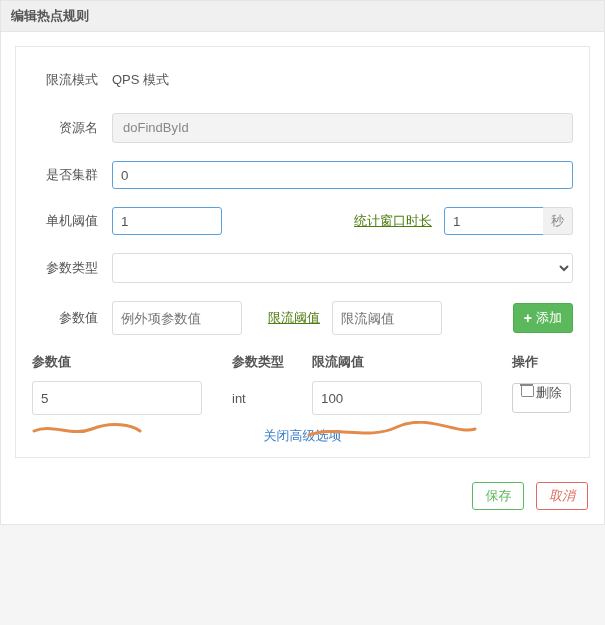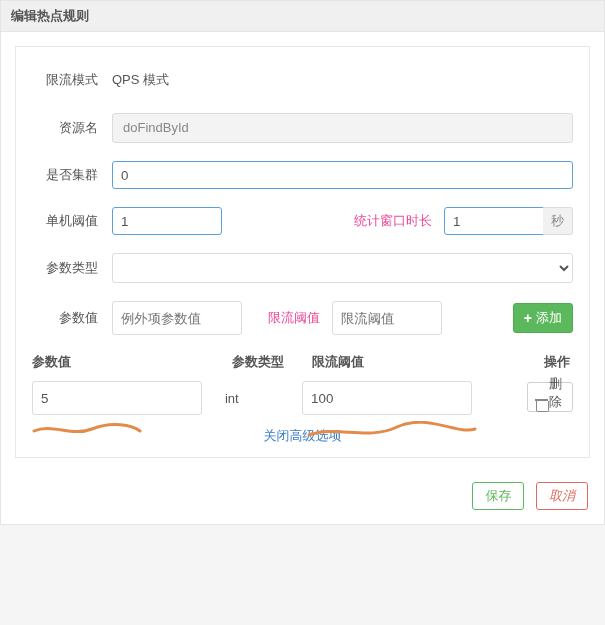--- a/index.html
+++ b/index.html
@@ -37,21 +37,22 @@
   .form-label {
     width: 80px;
     text-align: right;
     padding-right: 14px;
     color: #555;
     flex-shrink: 0;
   }
   .form-label-mid {
     padding: 0 12px 0 18px;
     text-align: right;
-    color: #ec4899;
+    color: #4d7c0f;
+    text-decoration: underline;
   }
   .readonly-field {
     flex: 1;
     background: #f3f3f3;
     border: 1px solid #dcdcdc;
     border-radius: 3px;
     padding: 6px 10px;
     height: 30px;
     color: #888;
   }
@@ -126,30 +127,30 @@
   }
   .add-btn .plus { font-weight: bold; margin-right: 4px; font-size: 14px; }
   .table-head, .table-row {
     display: flex;
     align-items: center;
     margin-bottom: 10px;
   }
   .col-val   { width: 200px; }
   .col-type  { width: 80px; }
   .col-limit { width: 200px; }
-  .col-ops   { flex: 1; text-align: left; margin-left: 32px; }
+  .col-ops   { flex: 1; text-align: left; }
   .table-head { color:#555; font-weight:bold; }
   .del-btn {
     border: 1px solid #d0d0d0;
     border-radius: 3px;
     background: #fff;
     height: 30px;
     padding: 0 8px;
     display: inline-flex;
-    align-items: flex-end;
+    align-items: flex-start;
     cursor: pointer;
     color: #555;
     font-size: 13px;
   }
   .trash {
     width: 11px; height: 12px; display:inline-block; margin-right:4px;
     position: relative;
   }
   .trash::before {
     content:""; position:absolute; left:0; top:2px; width:11px; height:10px;

